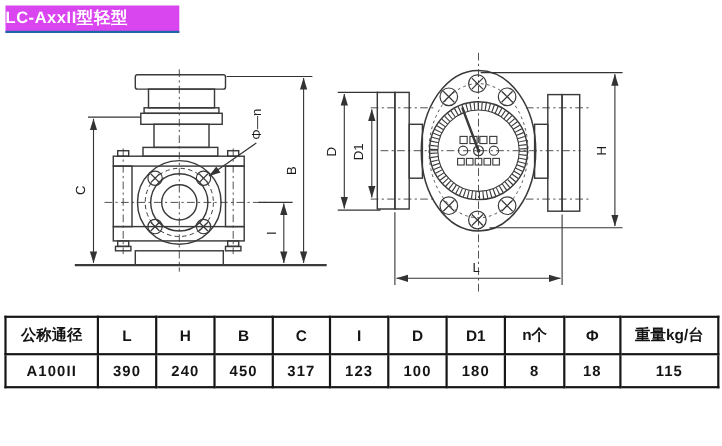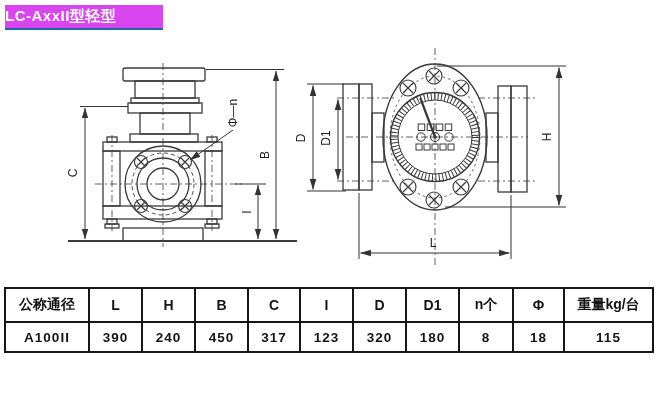--- a/index.html
+++ b/index.html
@@ -235,21 +235,21 @@
       </tr>
     </thead>
     <tbody>
       <tr>
         <td>A100II</td>
         <td>390</td>
         <td>240</td>
         <td>450</td>
         <td>317</td>
         <td>123</td>
-        <td>320</td>
+        <td>100</td>
         <td>180</td>
         <td>8</td>
         <td>18</td>
         <td>115</td>
       </tr>
     </tbody>
   </table>
 
 </div>
 

